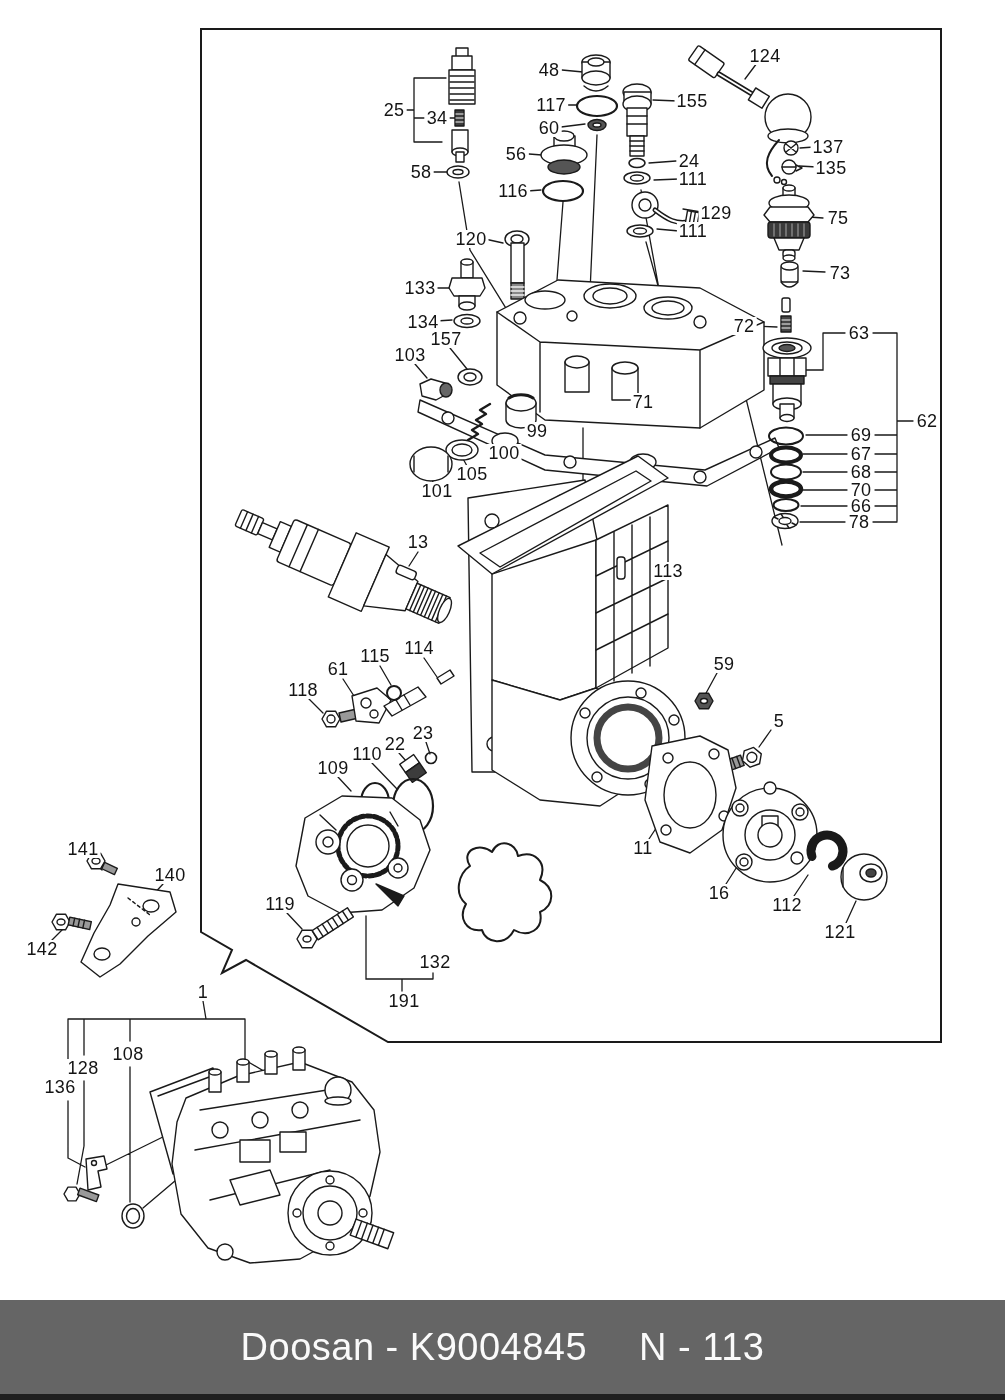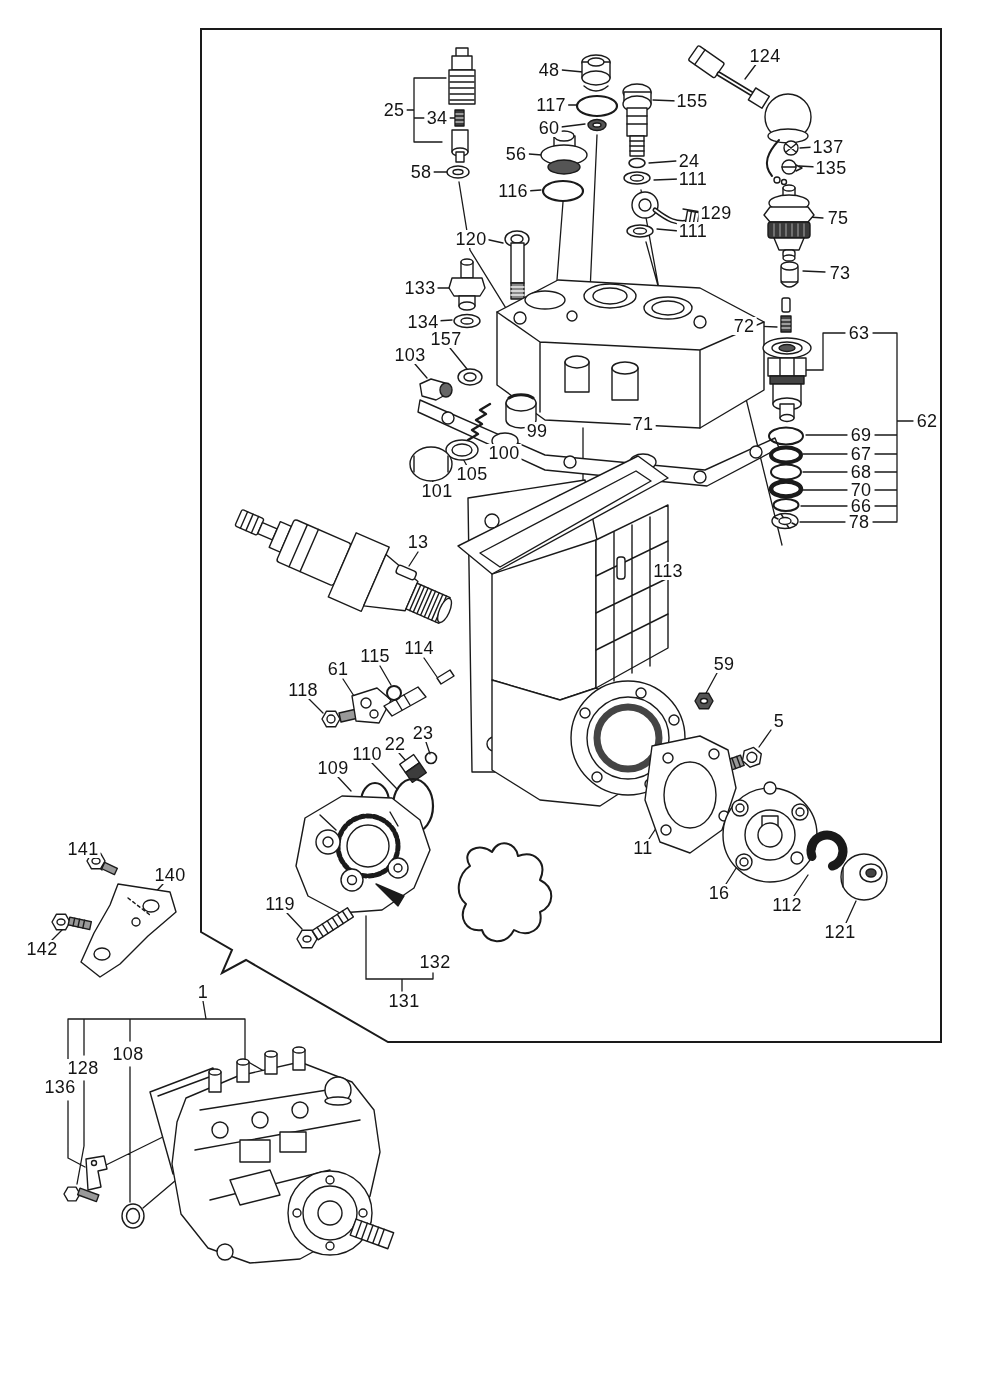--- a/index.html
+++ b/index.html
@@ -408,21 +408,21 @@
 <div class="co" style="left:513px;top:191px">116</div>
 <div class="co" style="left:471px;top:239px">120</div>
 <div class="co" style="left:420px;top:288px">133</div>
 <div class="co" style="left:423px;top:322px">134</div>
 <div class="co" style="left:446px;top:339px">157</div>
 <div class="co" style="left:410px;top:355px">103</div>
 <div class="co" style="left:537px;top:431px">99</div>
 <div class="co" style="left:504px;top:453px">100</div>
 <div class="co" style="left:472px;top:474px">105</div>
 <div class="co" style="left:437px;top:491px">101</div>
-<div class="co" style="left:643px;top:424px">71</div>
+<div class="co" style="left:643px;top:402px">71</div>
 <div class="co" style="left:692px;top:101px">155</div>
 <div class="co" style="left:689px;top:161px">24</div>
 <div class="co" style="left:693px;top:179px">111</div>
 <div class="co" style="left:716px;top:213px">129</div>
 <div class="co" style="left:693px;top:231px">111</div>
 <div class="co" style="left:765px;top:56px">124</div>
 <div class="co" style="left:828px;top:147px">137</div>
 <div class="co" style="left:831px;top:168px">135</div>
 <div class="co" style="left:838px;top:218px">75</div>
 <div class="co" style="left:840px;top:273px">73</div>
@@ -446,23 +446,27 @@
 <div class="co" style="left:423px;top:733px">23</div>
 <div class="co" style="left:395px;top:744px">22</div>
 <div class="co" style="left:367px;top:754px">110</div>
 <div class="co" style="left:333px;top:768px">109</div>
 <div class="co" style="left:643px;top:848px">11</div>
 <div class="co" style="left:719px;top:893px">16</div>
 <div class="co" style="left:787px;top:905px">112</div>
 <div class="co" style="left:840px;top:932px">121</div>
 <div class="co" style="left:280px;top:904px">119</div>
 <div class="co" style="left:435px;top:962px">132</div>
-<div class="co" style="left:404px;top:1001px">131</div>
+<div class="co" style="left:404px;top:1001px">191</div>
 <div class="co" style="left:83px;top:849px">141</div>
 <div class="co" style="left:170px;top:875px">140</div>
 <div class="co" style="left:42px;top:949px">142</div>
 <div class="co" style="left:203px;top:992px">1</div>
 <div class="co" style="left:128px;top:1054px">108</div>
 <div class="co" style="left:83px;top:1068px">128</div>
 <div class="co" style="left:60px;top:1087px">136</div>
 
-
+<div class="footer">
+  <span>Doosan - K9004845</span>
+  <span>N - 113</span>
 </div>
 
+</div>
+
 </body></html>

